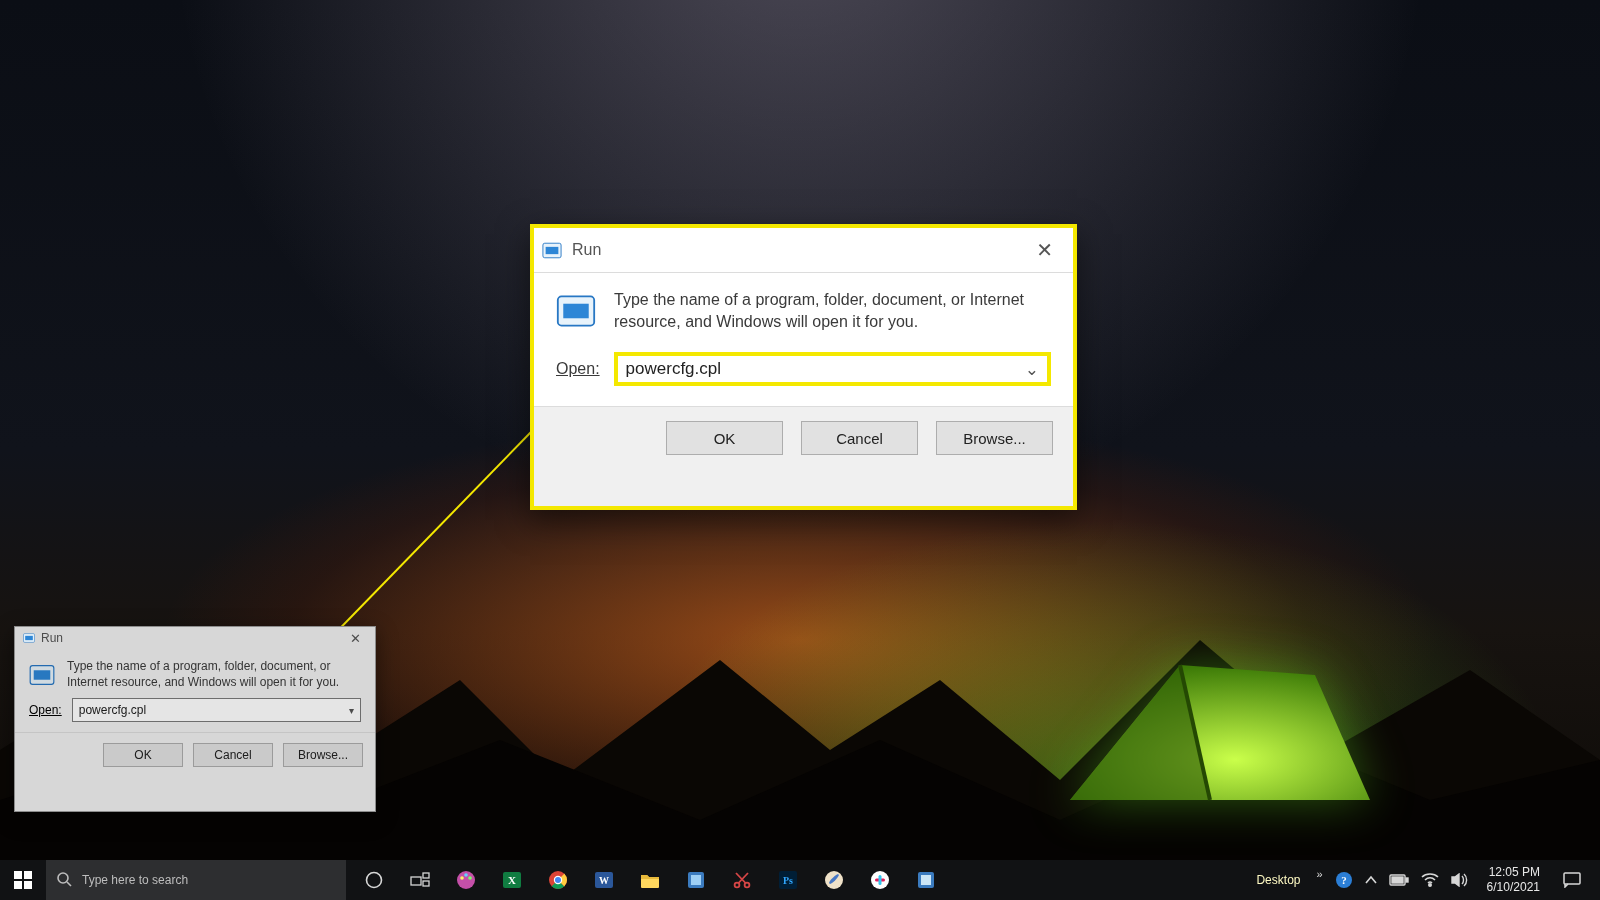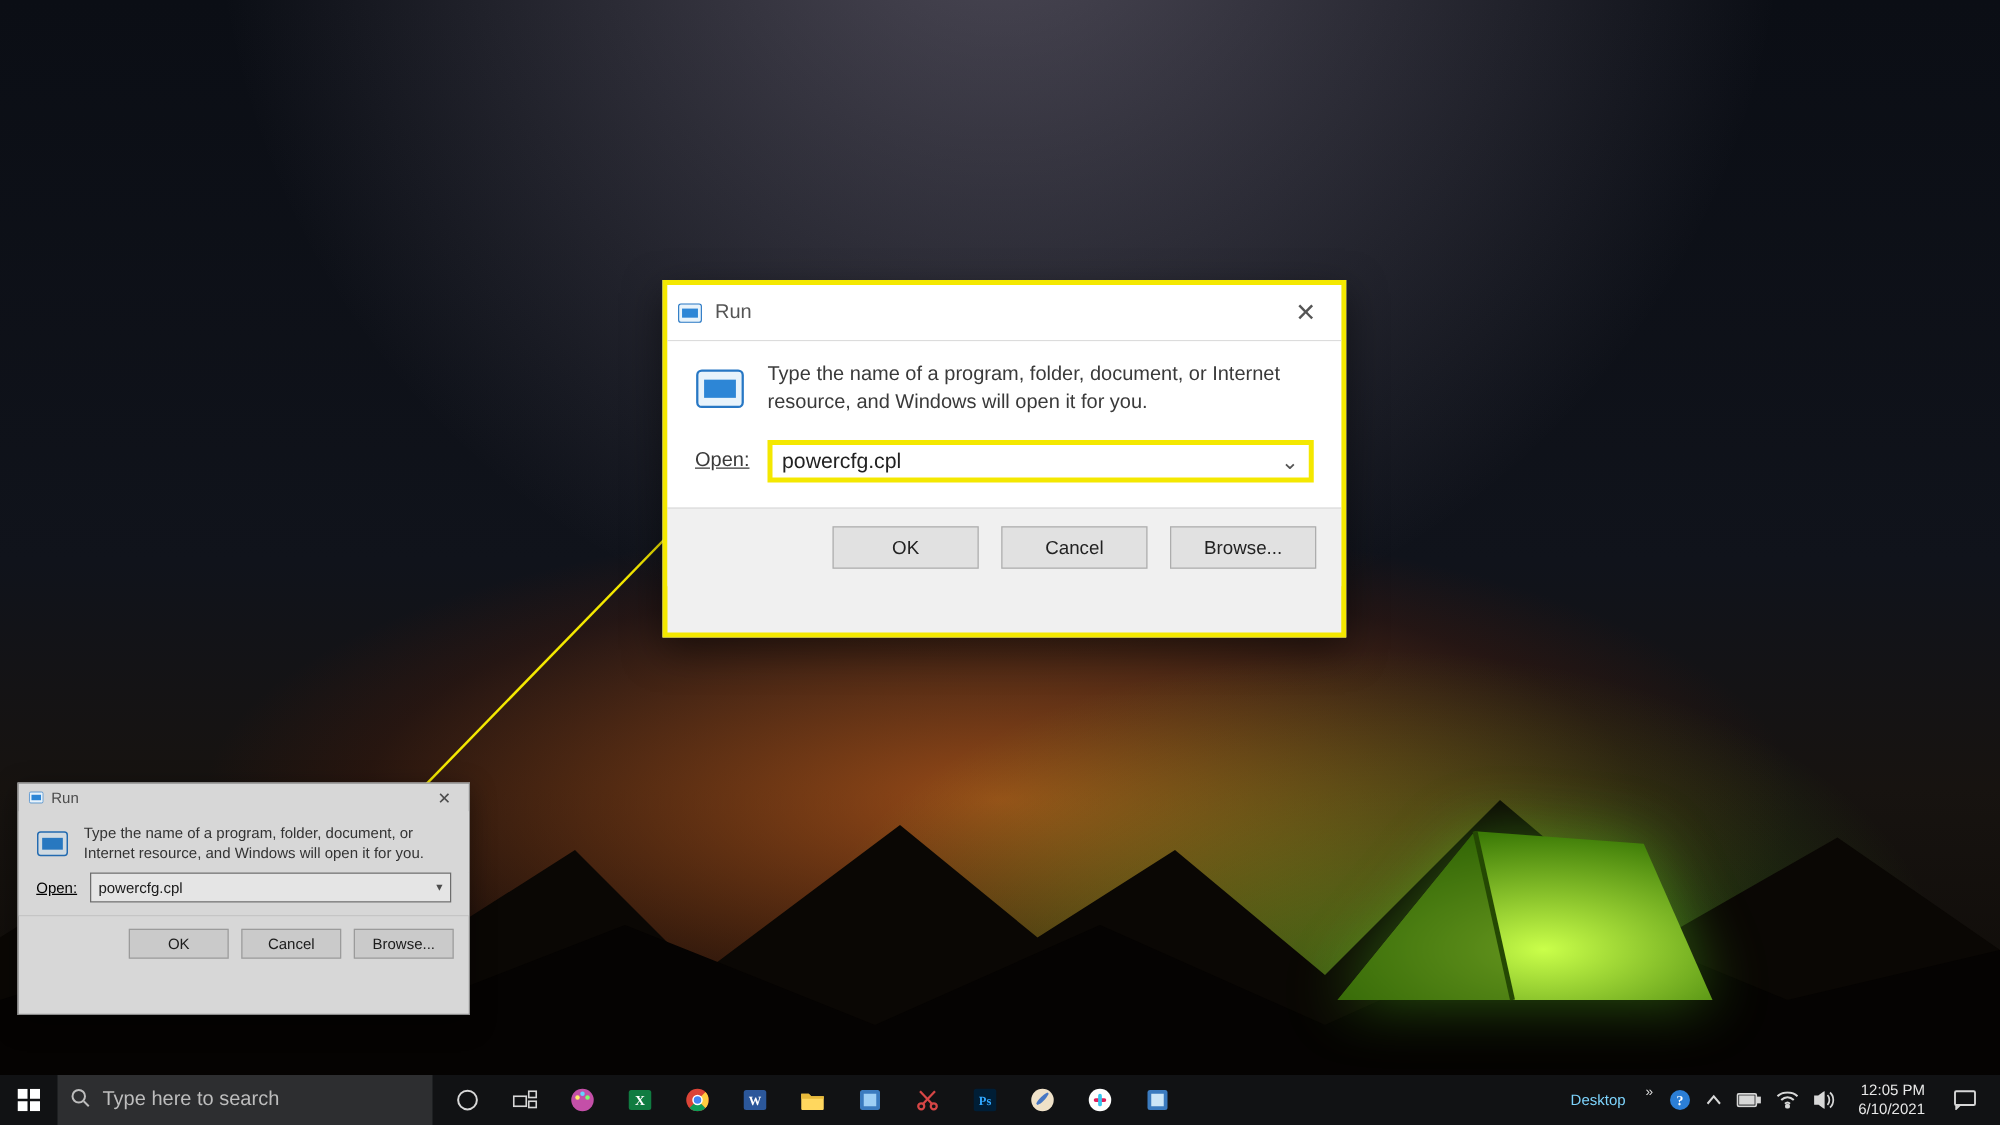--- a/index.html
+++ b/index.html
@@ -91,28 +91,28 @@
   .rs-btn{width:78px;height:22px;border:1px solid var(--btn-border);background:var(--btn-bg);display:flex;align-items:center;justify-content:center;color:#222;cursor:default}
   
   .run-ico{display:inline-flex;align-items:center;justify-content:center}
   
   .taskbar{
     position:absolute;left:0;right:0;bottom:0;height:var(--tb-h);
     background:#111214;display:flex;align-items:center;color:#d7d7d7;font-size:13px;
   }
   .tb-start{width:46px;height:100%;display:flex;align-items:center;justify-content:center}
   .tb-search{
-    width:300px;height:100%;background:#2d2e30;display:flex;align-items:center;color:#bdbdbd;font-size:16px;
+    width:300px;height:100%;background:#2d2e30;display:flex;align-items:center;color:#bdbdbd;font-size:12px;
   }
   .tb-search .mag{margin:0 10px}
   .tb-apps{display:flex;align-items:center;height:100%;gap:2px;margin-left:6px}
   .tb-app{width:44px;height:100%;display:flex;align-items:center;justify-content:center}
   .tb-spacer{flex:1}
   .tb-tray{display:flex;align-items:center;height:100%;gap:12px;padding-right:8px}
-  .tb-desktop-txt{font-size:12px;color:#7dd3fc;margin-right:4px}
+  .tb-desktop-txt{font-size:12px;color:#fef9c3;margin-right:4px}
   .tb-overflow{font-size:11px;position:relative;top:-6px;color:#ddd}
   .tb-tray .ico{display:flex;align-items:center;color:#d9d9d9}
   .tb-clock{display:flex;flex-direction:column;align-items:flex-end;font-size:12px;line-height:1.25;color:#e8e8e8;margin-left:6px}
   .tb-action{width:40px;height:100%;display:flex;align-items:center;justify-content:center}
   
 </style>
 </head>
 <body>
 
 <div class="desktop">

